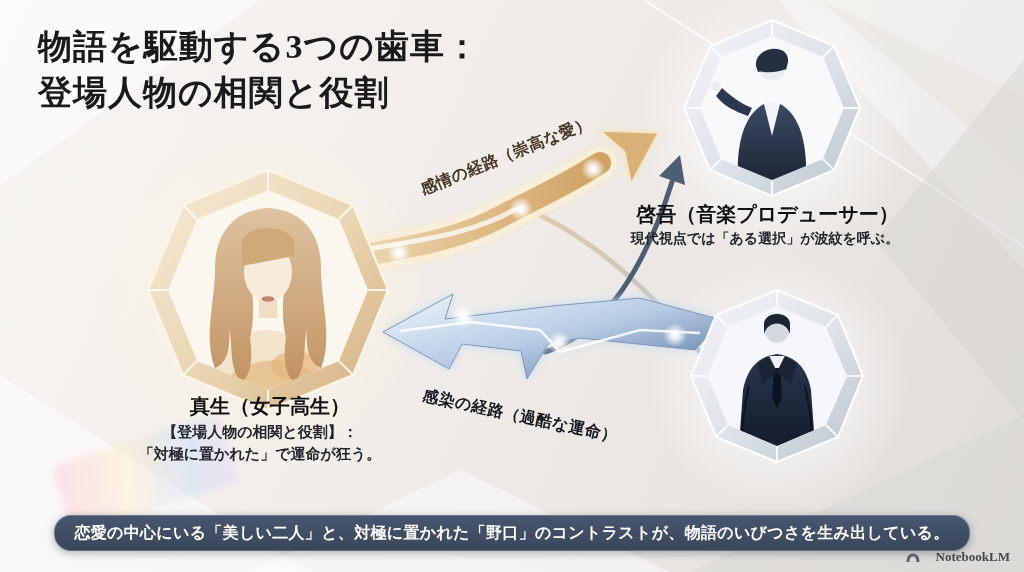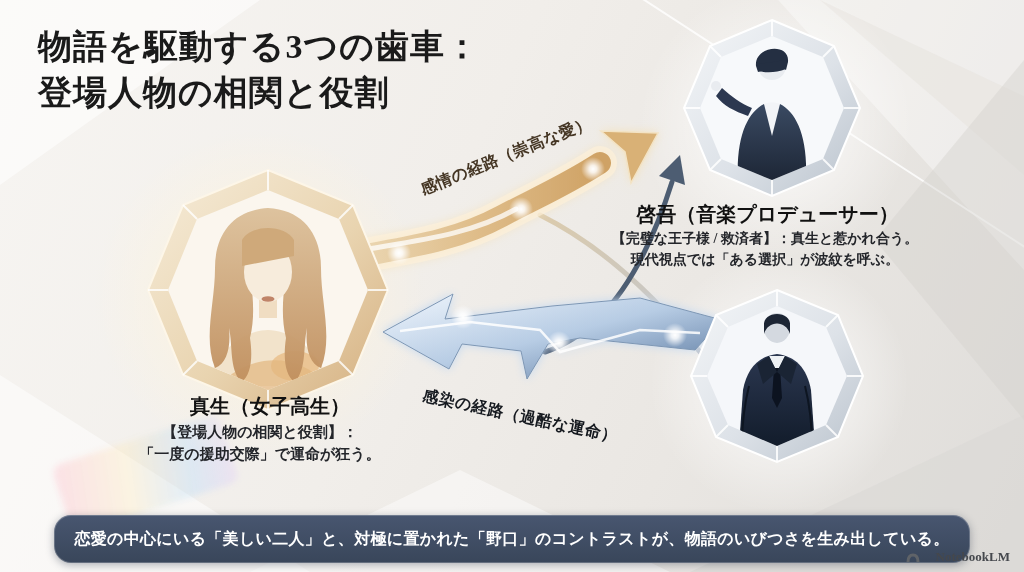--- a/index.html
+++ b/index.html
@@ -43,21 +43,21 @@
   .desc-noguchi{left:615px;top:480px;width:320px;font-size:14px;}
 
   .arrow-label{position:absolute;font-weight:800;text-align:center;white-space:nowrap;}
   .label-emotion{left:386px;top:146px;width:240px;font-size:16px;color:#453624;transform:rotate(-22deg);letter-spacing:.5px;}
   .label-infection{left:378px;top:406px;width:284px;font-size:16px;color:#15191f;transform:rotate(12deg);letter-spacing:.5px;}
 
   .sparkle{position:absolute;width:26px;height:26px;pointer-events:none;
     background:radial-gradient(circle,rgba(255,255,255,1) 0%,rgba(255,255,255,.85) 20%,rgba(255,255,255,0) 65%);}
 
   .summary-bar{
-    left:54px;top:515px;width:916px;height:48px;border-radius:17px;
+    left:54px;top:515px;width:916px;height:36px;border-radius:17px;
     background:linear-gradient(180deg,#485670,#39465a);
     box-shadow:0 2px 8px rgba(30,40,60,.35), inset 0 0 0 1px rgba(255,255,255,.22);
     display:flex;align-items:center;justify-content:center;
   }
   .summary-text{color:#ffffff;font-size:16px;font-weight:700;letter-spacing:.3px;}
   .brand{right:14px;top:549px;display:flex;align-items:center;gap:15px;color:#45484d;font-size:13px;font-weight:700;}
   svg{display:block;}
 </style>
 </head>
 <body>
@@ -246,26 +246,25 @@
       <path d="M81,40 C79,24 109,24 107,40 L107,48 C103,34 85,34 81,48 Z" fill="#1c2534"></path>
     </g>
   </svg>
 
   <div class="arrow-label label-emotion">感情の経路（崇高な愛）</div>
   <div class="arrow-label label-infection">感染の経路（過酷な運命）</div>
 
   <div class="abs char-name name-mao">真生（女子高生）</div>
   <div class="abs char-desc desc-mao">
     <div>【登場人物の相関と役割】：</div>
-    <div>「一度の援助交際」で運命が狂う。</div>
+    <div>「対極に置かれた」で運命が狂う。</div>
   </div>
 
   <div class="abs char-name name-keigo">啓吾（音楽プロデューサー）</div>
   <div class="abs char-desc desc-keigo">
-    <div>【完璧な王子様 / 救済者】：真生と惹かれ合う。</div>
     <div>現代視点では「ある選択」が波紋を呼ぶ。</div>
   </div>
 
 
   <div class="abs summary-bar">
     <span class="summary-text">恋愛の中心にいる「美しい二人」と、対極に置かれた「野口」のコントラストが、物語のいびつさを生み出している。</span>
   </div>
 
   <div class="abs brand">
     <svg width="16" height="13" viewBox="0 0 16 13">

